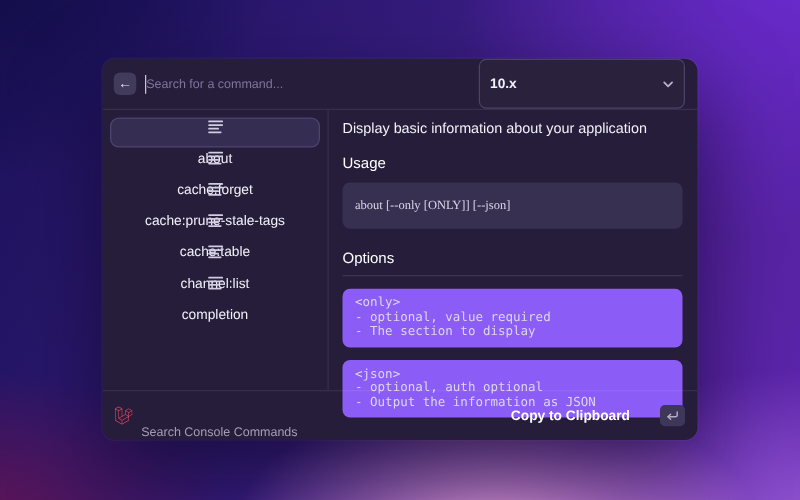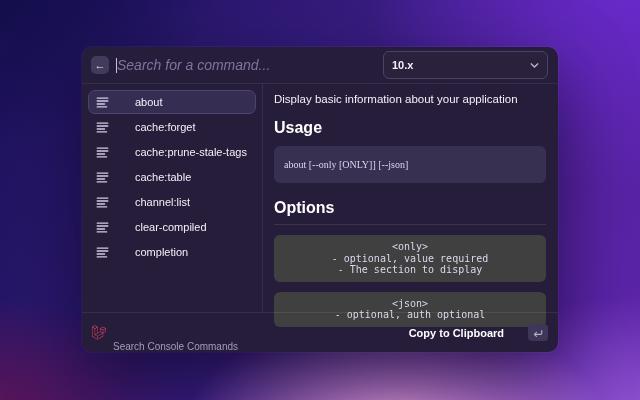--- a/index.html
+++ b/index.html
@@ -24,45 +24,45 @@
   }
   
   .header { flex: 0 0 37px; display: flex; align-items: center; padding: 0 10px 0 9px;
             border-bottom: 1px solid rgba(255,255,255,.08); }
   .back-btn { width: 18px; height: 18px; flex: 0 0 auto; border-radius: 5px; background: #433b5c;
               color: #e9e6f2; display: flex; align-items: center; justify-content: center;
               font-size: 11px; line-height: 1; cursor: pointer; }
   .search { flex: 1; display: flex; align-items: center; margin-left: 7px; min-width: 0; }
   .caret { width: 1px; height: 15px; background: #c9c3da; flex: 0 0 auto; }
   .search input { flex: 1; background: transparent; border: none; outline: none;
-                  color: #bef264; font-size: 14px; font-family: "Liberation Sans", sans-serif; font-style: italic; }
+                  color: #bef264; font-size: 10px; font-family: "Liberation Sans", sans-serif; }
   .search input::placeholder { color: #7d759c; }
-  .version-select { width: 165px; height: 28px; flex: 0 0 auto; border: 1px solid #4c4268;
+  .version-select { width: 165px; height: 40px; flex: 0 0 auto; border: 1px solid #4c4268;
                     border-radius: 6px; background: rgba(255,255,255,.02); display: flex;
                     align-items: center; justify-content: space-between; padding: 0 8px;
                     color: #f2f0f8; font-size: 11px; font-weight: 700; cursor: pointer; }
   .chev { color: #b7b0cb; display: flex; }
   
   .body { flex: 1; display: flex; min-height: 0; }
   .sidebar { flex: 0 0 181px; border-right: 1px solid rgba(255,255,255,.08); padding: 6px; }
-  .item { height: 24px; margin-bottom: 1px; display: flex; align-items: center; gap: 26px;
-          padding: 0 7px; border-radius: 7px; border: 1px solid transparent; cursor: pointer; }
+  .item { height: 24px; margin-bottom: 1px; display: flex; align-items: center; gap: 13px;
+          padding: 0 7px; border-radius: 7px; border: 1px solid transparent; cursor: pointer; flex-direction: column; }
   .item.selected { background: #362d52; border-color: #4e4473; }
   .item .ico { color: #d2cce2; display: flex; flex: 0 0 auto; }
   .item .lbl { color: #f3f1f8; font-size: 11px; white-space: nowrap; }
   .main { flex: 1; padding: 9px 12px 0 11px; min-width: 0; }
   .desc { color: #f3f1f8; font-size: 11.5px; }
-  .sec-h { font-size: 16px; font-weight: 700; color: #ffffff; }
+  .sec-h { font-size: 12px; font-weight: 400; color: #ffffff; }
   .usage-h { margin-top: 14px; }
   .codeblock { margin-top: 9px; background: #383051; border-radius: 6px; padding: 13px 10px;
                font-family: Liberation Serif, serif; font-size: 10px; color: #dcd7ea; }
   .options-h { margin-top: 16px; padding-bottom: 7px; border-bottom: 1px solid rgba(255,255,255,.1); }
-  .opt { margin-top: 10px; background: #404040; border-radius: 6px; padding: 6px 24px;
+  .opt { margin-top: 10px; background: #8b5cf6; border-radius: 6px; padding: 6px 10px;
          font-family: "DejaVu Sans Mono", monospace; font-size: 10px; line-height: 11.5px;
-         color: #dcd7ea; text-align: center; }
+         color: #dcd7ea; }
   
   .footer { flex: 0 0 28px; border-top: 1px solid rgba(255,255,255,.08); display: flex;
             align-items: center; justify-content: space-between; padding: 0 10px; }
   .f-left { display: flex; align-items: center; gap: 7px; }
   .logo { display: flex; color: #ef4566; }
   .f-label { color: #a39cba; font-size: 10px; margin-top: 28px; }
   .f-right { display: flex; align-items: center; gap: 24px; }
   .copy { color: #ffffff; font-size: 11px; font-weight: 700; cursor: pointer; }
   .key { width: 20px; height: 17px; background: #3f3759; border-radius: 4px; display: flex;
          align-items: center; justify-content: center; color: #b4adc9; cursor: pointer; }
@@ -139,31 +139,20 @@
         <div class="item">
     <span class="ico">
       <svg width="13" height="13" viewBox="0 0 16 16" fill="none" stroke="currentColor" stroke-width="1.7" stroke-linecap="round">
         <line x1="1.5" y1="2.6" x2="14.5" y2="2.6"></line>
         <line x1="1.5" y1="6.2" x2="14.5" y2="6.2"></line>
         <line x1="1.5" y1="9.8" x2="10.5" y2="9.8"></line>
         <line x1="1.5" y1="13.4" x2="13" y2="13.4"></line>
       </svg>
     </span>
     <span class="lbl">channel:list</span>
-  </div>
-        <div class="item">
-    <span class="ico">
-      <svg width="13" height="13" viewBox="0 0 16 16" fill="none" stroke="currentColor" stroke-width="1.7" stroke-linecap="round">
-        <line x1="1.5" y1="2.6" x2="14.5" y2="2.6"></line>
-        <line x1="1.5" y1="6.2" x2="14.5" y2="6.2"></line>
-        <line x1="1.5" y1="9.8" x2="10.5" y2="9.8"></line>
-        <line x1="1.5" y1="13.4" x2="13" y2="13.4"></line>
-      </svg>
-    </span>
-    <span class="lbl">clear-compiled</span>
   </div>
         <div class="item">
     <span class="ico">
       <svg width="13" height="13" viewBox="0 0 16 16" fill="none" stroke="currentColor" stroke-width="1.7" stroke-linecap="round">
         <line x1="1.5" y1="2.6" x2="14.5" y2="2.6"></line>
         <line x1="1.5" y1="6.2" x2="14.5" y2="6.2"></line>
         <line x1="1.5" y1="9.8" x2="10.5" y2="9.8"></line>
         <line x1="1.5" y1="13.4" x2="13" y2="13.4"></line>
       </svg>
     </span>
@@ -178,20 +167,21 @@
       <div class="sec-h options-h">Options</div>
       <div>
           <div class="opt">
     <div>&lt;only&gt;</div>
   <div>- optional, value required</div>
             <div>- The section to display</div>
           </div>
           <div class="opt">
     <div>&lt;json&gt;</div>
   <div>- optional, auth optional</div>
+            <div>- Output the information as JSON</div>
           </div>
         </div>
     </div>
   </div>
 
   <div class="footer">
     <div class="f-left">
       <span class="logo">
         <svg width="14" height="15" viewBox="0 0 50 52" fill="currentColor">
           <path d="M49.626 11.564a.809.809 0 0 1 .028.209v10.972a.8.8 0 0 1-.402.694l-9.209 5.302V39.25c0 .286-.152.55-.4.694L20.42 51.01c-.044.025-.092.041-.14.058-.018.006-.035.017-.054.022a.805.805 0 0 1-.41 0c-.022-.006-.042-.018-.063-.026-.044-.016-.09-.03-.132-.054L.402 39.944A.801.801 0 0 1 0 39.25V6.334c0-.072.01-.142.028-.21.006-.023.02-.044.028-.067.015-.042.029-.085.051-.124.015-.026.037-.047.055-.071.023-.032.044-.065.071-.093.023-.023.053-.04.079-.06.029-.024.055-.05.088-.069h.001l9.61-5.533a.802.802 0 0 1 .8 0l9.61 5.533h.002c.032.02.059.045.088.068.026.02.055.038.078.06.028.029.048.062.072.094.017.024.04.045.054.071.023.04.036.082.052.124.008.023.022.044.028.068a.809.809 0 0 1 .028.209v20.559l8.008-4.611v-10.51c0-.07.01-.141.028-.208.007-.024.02-.045.028-.068.016-.042.03-.085.052-.124.015-.026.037-.047.054-.071.024-.032.044-.065.072-.093.023-.023.052-.04.078-.06.03-.024.056-.05.088-.069h.001l9.611-5.533a.801.801 0 0 1 .8 0l9.61 5.533c.034.02.06.045.09.068.025.02.054.038.077.06.028.029.048.062.072.094.018.024.04.045.054.071.023.039.036.082.052.124.009.023.022.044.028.068zM48.05 22.28v-9.123l-3.363 1.936-4.646 2.675v9.123l8.01-4.611zm-9.61 16.505v-9.13l-4.57 2.61-13.05 7.448v9.216l17.62-10.144zM1.602 7.719v31.068L19.22 48.929v-9.214l-9.204-5.209-.003-.002-.004-.002c-.031-.018-.057-.044-.086-.066-.025-.02-.054-.036-.076-.058l-.002-.003c-.026-.025-.044-.056-.066-.084-.02-.027-.044-.05-.06-.078l-.001-.003c-.018-.03-.029-.066-.042-.1-.013-.03-.03-.058-.038-.09v-.001c-.01-.038-.012-.078-.016-.117-.004-.03-.012-.06-.012-.09v-.002-21.481L4.965 9.654 1.602 7.72zm8.81-5.994L2.405 6.334l8.005 4.609 8.006-4.61-8.006-4.608zm4.164 28.764l4.645-2.674V7.719l-3.363 1.936-4.646 2.675v20.096l3.364-1.937zM39.243 7.164l-8.006 4.609 8.006 4.609 8.005-4.61-8.005-4.608zm-.801 10.605l-4.646-2.675-3.363-1.936v9.123l4.645 2.674 3.364 1.937v-9.123zM20.02 38.33l11.743-6.704 5.87-3.35-8-4.606-9.211 5.304-8.395 4.833 7.993 4.523z"></path>

